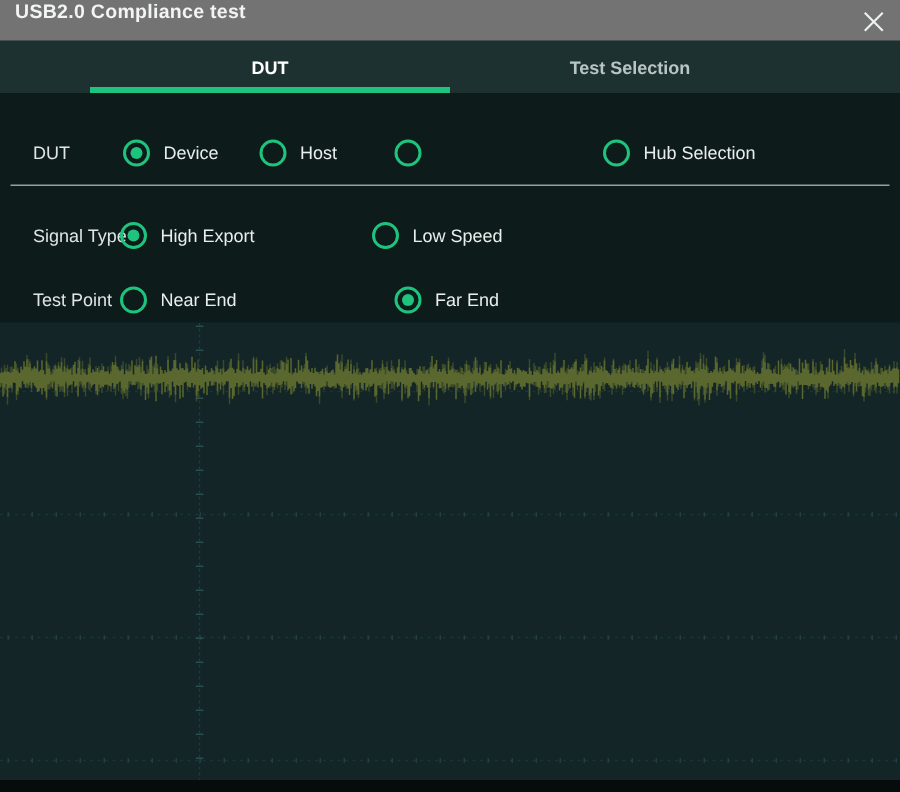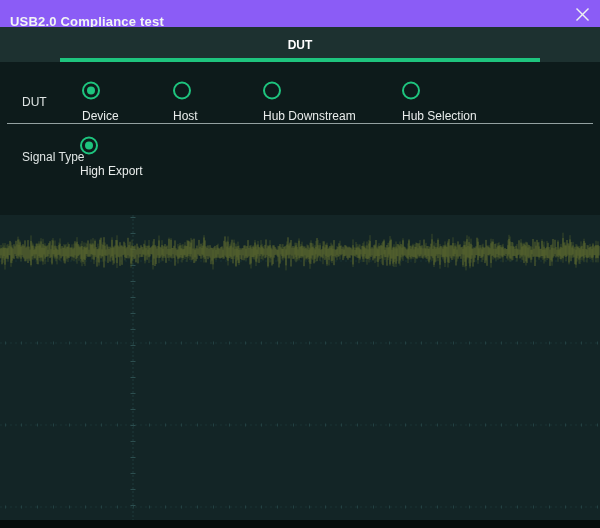--- a/index.html
+++ b/index.html
@@ -4,21 +4,21 @@
 <style>
   html,body{margin:0;padding:0;background:#000;}
   #screen{
     position:relative;width:600px;height:528px;overflow:hidden;
     font-family:"Liberation Sans",sans-serif;
     background:#132526;
   }
   
   .titlebar{
     position:absolute;left:0;top:0;width:600px;height:43px;
-    background:#8b5cf6;display:flex;align-items:center;
+    background:#737373;display:flex;align-items:flex-start;
   }
   .titlebar .title{
     color:#f2f5f4;font-size:13px;font-weight:bold;margin-left:10px;letter-spacing:.2px;
   }
   .close-btn{
     position:absolute;right:8px;top:5px;width:20px;height:18px;
     display:flex;align-items:center;justify-content:center;cursor:pointer;
   }
   
   .tabbar{
@@ -37,21 +37,21 @@
   .content{
     position:absolute;left:0;top:62px;width:600px;height:153px;background:#0d1b1b;
   }
   .form-row{position:absolute;left:0;width:600px;height:28px;}
   .row-label{
     position:absolute;left:22px;top:50%;transform:translateY(-50%);
     color:#dfe5e4;font-size:12px;white-space:nowrap;
   }
   .radio-group{
     position:absolute;top:50%;transform:translateY(-50%);
-    display:flex;align-items:flex-start;gap:9px;cursor:pointer;white-space:nowrap;flex-direction:column;
+    display:flex;align-items:center;gap:9px;cursor:pointer;white-space:nowrap;
   }
   .radio{
     width:14px;height:14px;border:2px solid #1ec47e;border-radius:50%;
     display:flex;align-items:center;justify-content:center;flex:0 0 auto;
   }
   .radio .dot{width:8px;height:8px;border-radius:50%;background:#1ec47e;display:none;}
   .radio-group.selected .radio .dot{display:block;}
   .radio-label{color:#e9edec;font-size:12px;}
   .divider{
     position:absolute;left:7px;top:61px;width:586px;height:0;
@@ -74,58 +74,77 @@
         <line x1="1.5" y1="1.5" x2="13.5" y2="13.5" stroke="#eef2f1" stroke-width="1.4"></line>
         <line x1="13.5" y1="1.5" x2="1.5" y2="13.5" stroke="#eef2f1" stroke-width="1.4"></line>
       </svg>
     </span>
   </div>
 
   <div class="tabbar">
     <div class="tab active">
       <span>DUT</span>
     </div>
+    <div class="tab">
+      <span>Test Selection</span>
+    </div>
   </div>
 
   <div class="content">
 
     <div class="form-row" style="top:26px">
       <span class="row-label">DUT</span>
       <label class="radio-group selected" style="left:82px">
         <span class="radio">
             <span class="dot"></span>
           </span>
         <span class="radio-label">Device</span>
       </label>
       <label class="radio-group" style="left:173px">
         <span class="radio"></span>
         <span class="radio-label">Host</span>
       </label>
       <label class="radio-group" style="left:263px">
         <span class="radio"></span>
-        <span class="radio-label">Hub Downstream</span>
       </label>
       <label class="radio-group" style="left:402px">
         <span class="radio"></span>
         <span class="radio-label">Hub Selection</span>
       </label>
     </div>
 
     <div class="divider"></div>
 
     <div class="form-row" style="top:81px">
       <span class="row-label">Signal Type</span>
       <label class="radio-group selected" style="left:80px">
         <span class="radio">
             <span class="dot"></span>
           </span>
         <span class="radio-label">High Export</span>
       </label>
+      <label class="radio-group" style="left:248px">
+        <span class="radio"></span>
+        <span class="radio-label">Low Speed</span>
+      </label>
     </div>
 
+    <div class="form-row" style="top:124px">
+      <span class="row-label">Test Point</span>
+      <label class="radio-group" style="left:80px">
+        <span class="radio"></span>
+        <span class="radio-label">Near End</span>
+      </label>
+      <label class="radio-group selected" style="left:263px">
+        <span class="radio">
+            <span class="dot"></span>
+          </span>
+        <span class="radio-label">Far End</span>
+      </label>
+    </div>
   </div>
 
   <div class="scope">
     <svg width="600" height="305" viewBox="0 0 600 305">
 
       <g stroke="#1b3435" stroke-width="1" stroke-dasharray="2 3">
         <line x1="0" y1="46" x2="600" y2="46"></line>
         <line x1="0" y1="128" x2="600" y2="128"></line>
         <line x1="0" y1="210" x2="600" y2="210"></line>
         <line x1="0" y1="292" x2="600" y2="292"></line>

